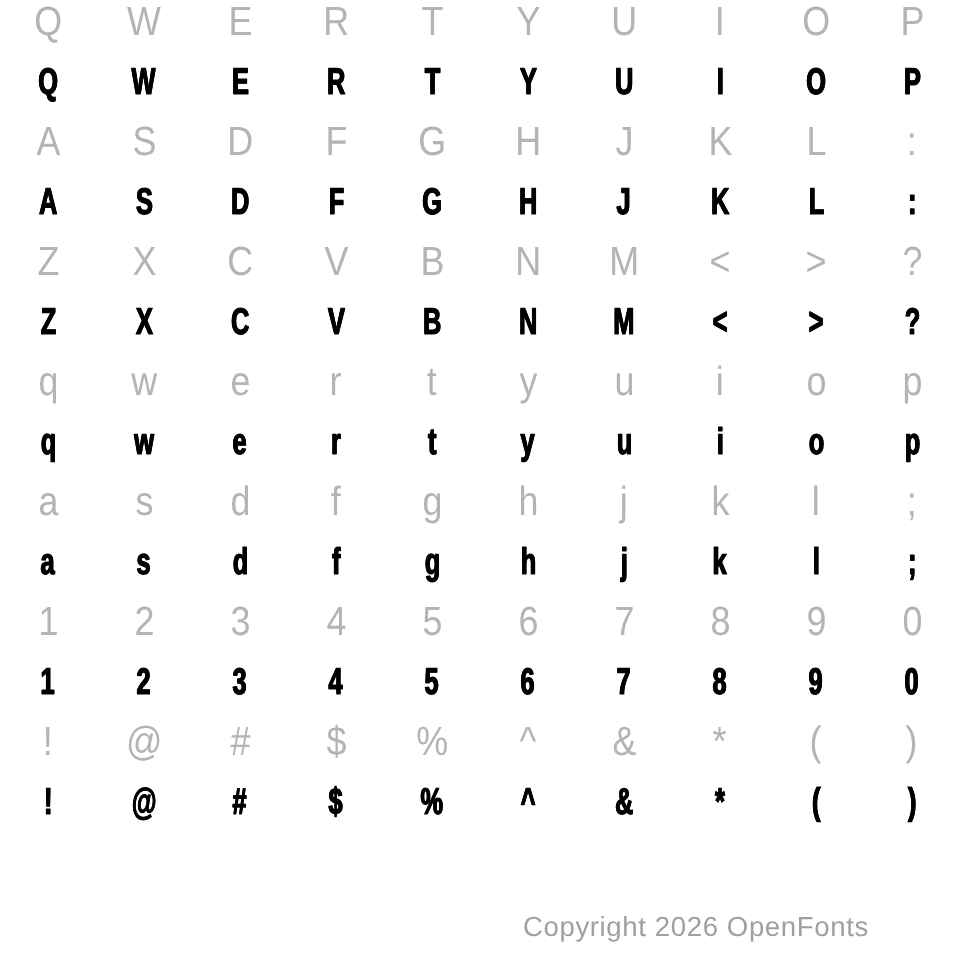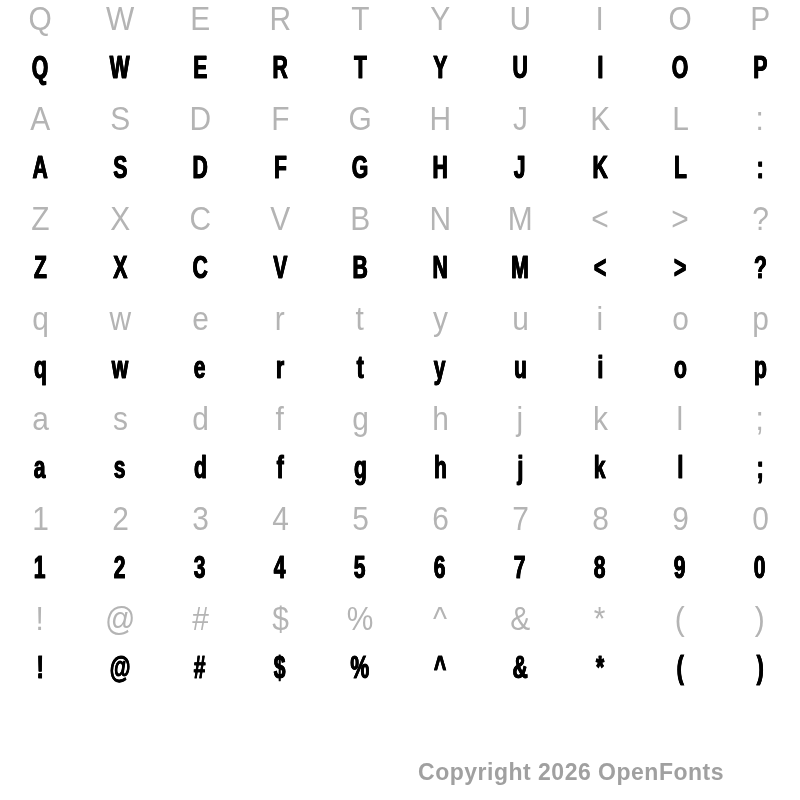--- a/index.html
+++ b/index.html
@@ -51,21 +51,21 @@
     transform: scaleX(0.68);
     -webkit-text-stroke: 1px currentColor;
     text-shadow: 0.5px 0 currentColor, -0.5px 0 currentColor;
   }
   .copyright {
     position: absolute;
     top: 759px;
     right: 76px;
     font-family: "Liberation Sans", sans-serif;
     font-size: 23px;
-    font-weight: 700;
+    font-weight: 400;
     letter-spacing: 0.5px;
     color: var(--copyright-gray, #a0a0a0);
   }
 </style>
 </head>
 <body>
 
 <div id="page">
   <div class="specimen-grid">
       <div class="glyph-row reference">

